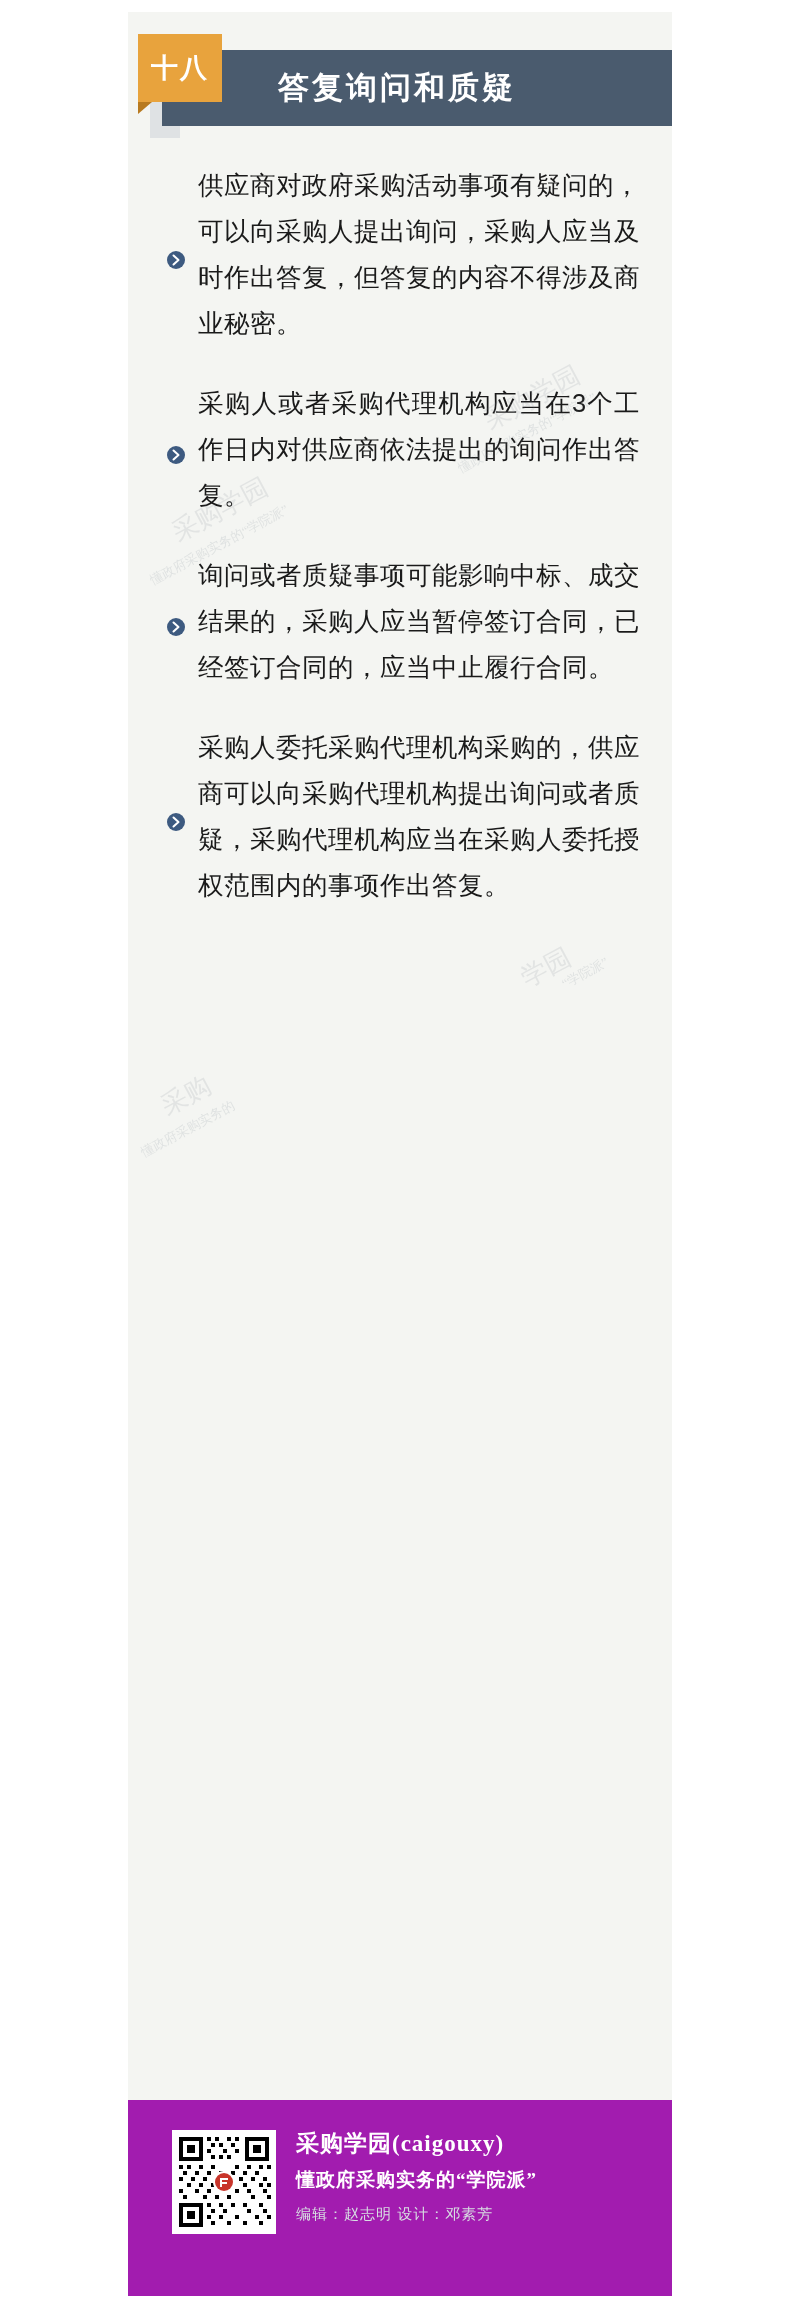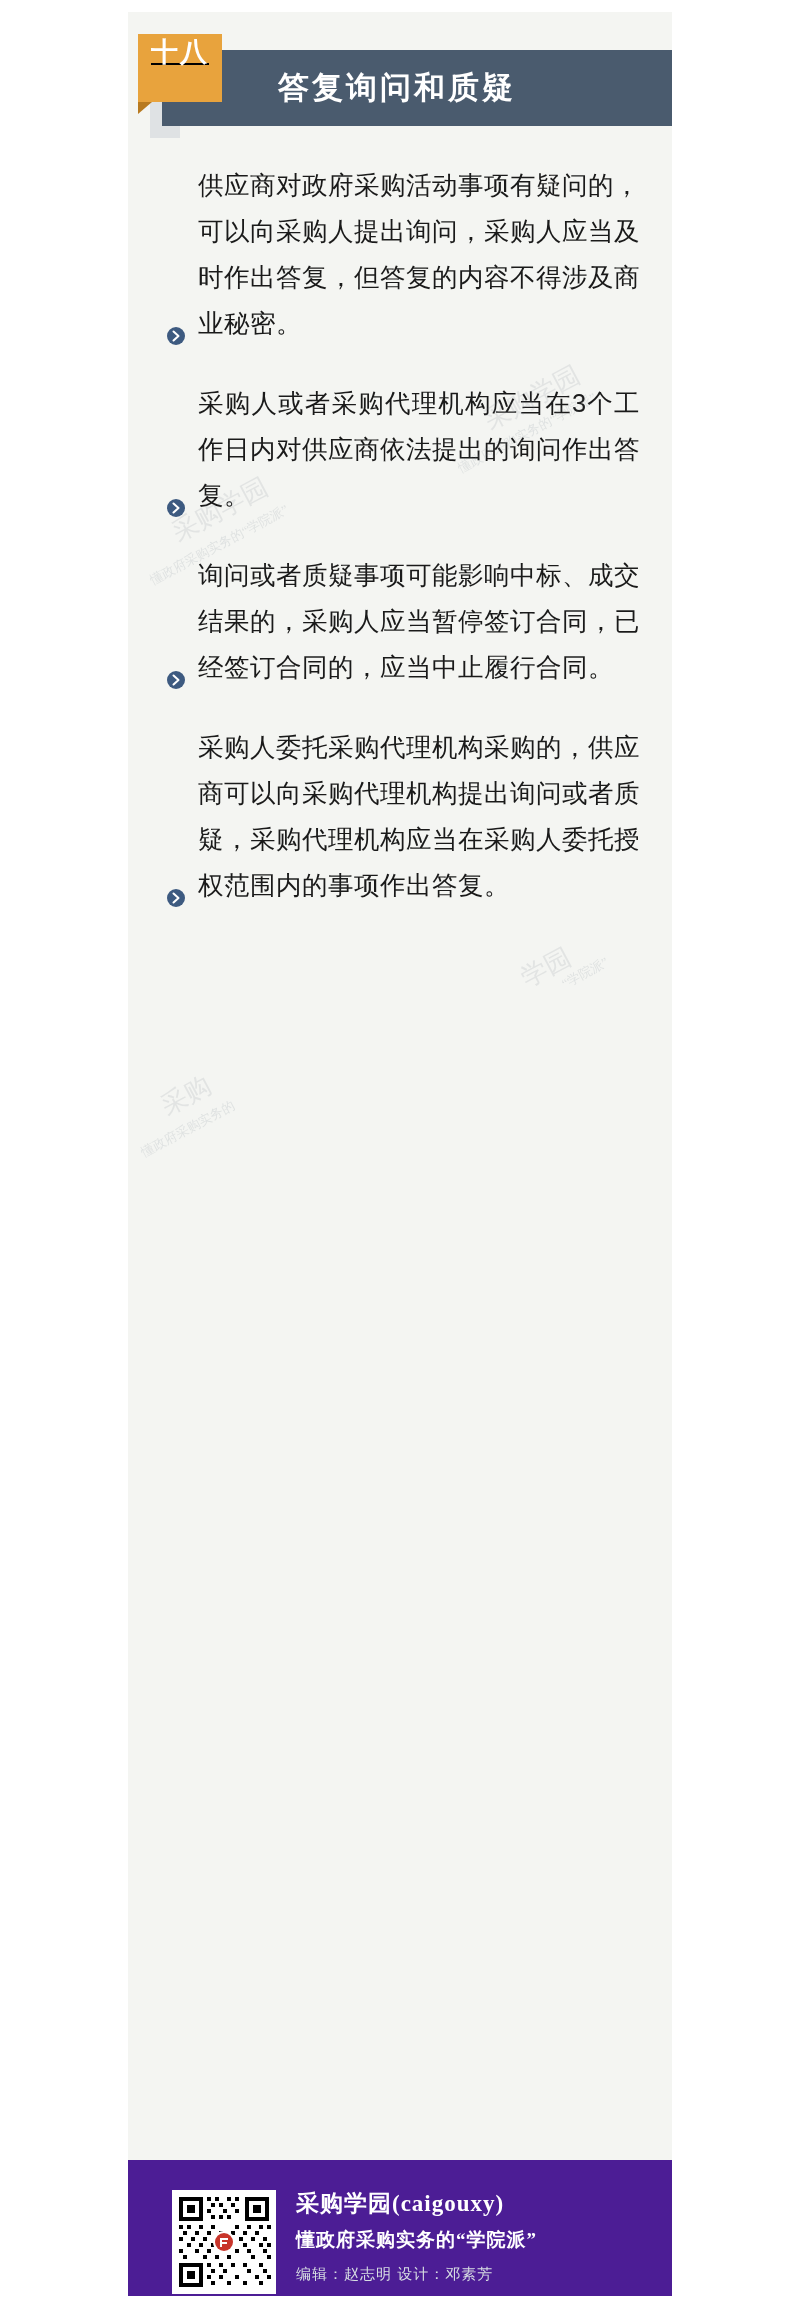--- a/index.html
+++ b/index.html
@@ -50,22 +50,22 @@
     background: #dfe2e4;
   }
   .badge {
     position: absolute;
     left: 10px;
     top: 22px;
     width: 84px;
     height: 68px;
     background: #e8a33d;
     display: flex;
+    align-items: center;
     justify-content: center;
-    text-decoration: underline;
   }
   .badge span {
     color: #ffffff;
     font-size: 27px;
     font-weight: bold;
     letter-spacing: 2px;
     font-family: "Liberation Serif", serif;
   }
   .badge:after {
     content: "";
@@ -90,21 +90,21 @@
   }
 
   
   .content {
     position: relative;
     padding: 18px 32px 10px 38px;
   }
   .item {
     position: relative;
     display: flex;
-    align-items: flex-end;
+    align-items: center;
     margin-bottom: 34px;
   }
   .bullet {
     flex: 0 0 auto;
     width: 20px;
     height: 20px;
     margin-top: 12px;
     margin-right: 12px;
   }
   .bullet svg { display: block; }
@@ -130,22 +130,22 @@
   }
   .wm.small { font-size: 13px; }
   .wm.big { font-size: 26px; color: rgba(120,130,140,0.14); }
 
   
   .footer {
     position: absolute;
     left: 0;
     bottom: 0;
     width: 544px;
-    height: 136px;
-    background: #4c1d95;
+    height: 196px;
+    background: #a21caf;
   }
   .qr {
     position: absolute;
     left: 44px;
     top: 30px;
     width: 104px;
     height: 104px;
     background: #ffffff;
     padding: 3px;
     box-sizing: border-box;

